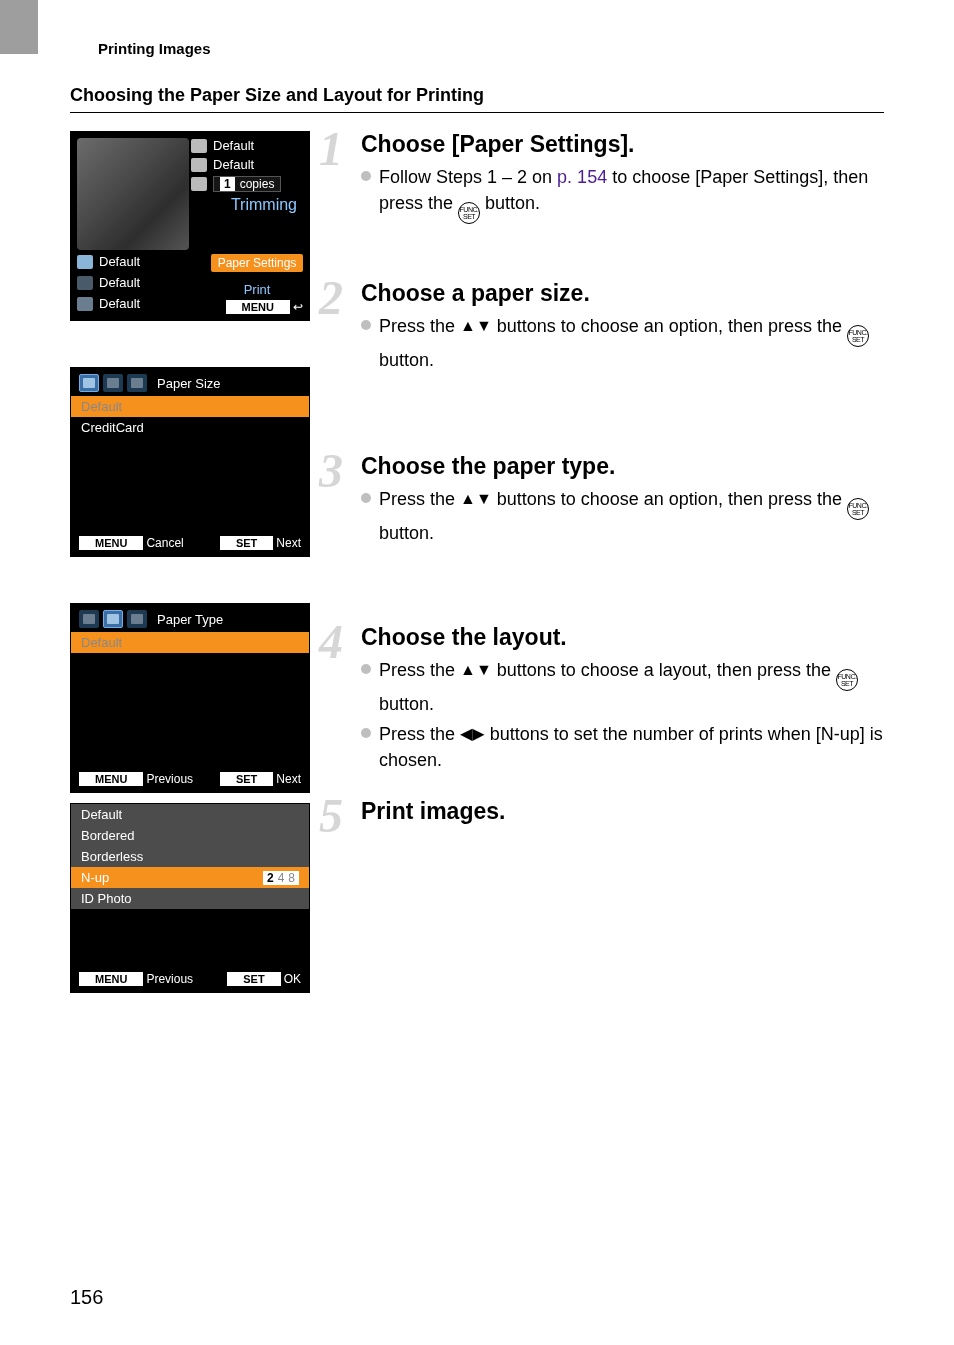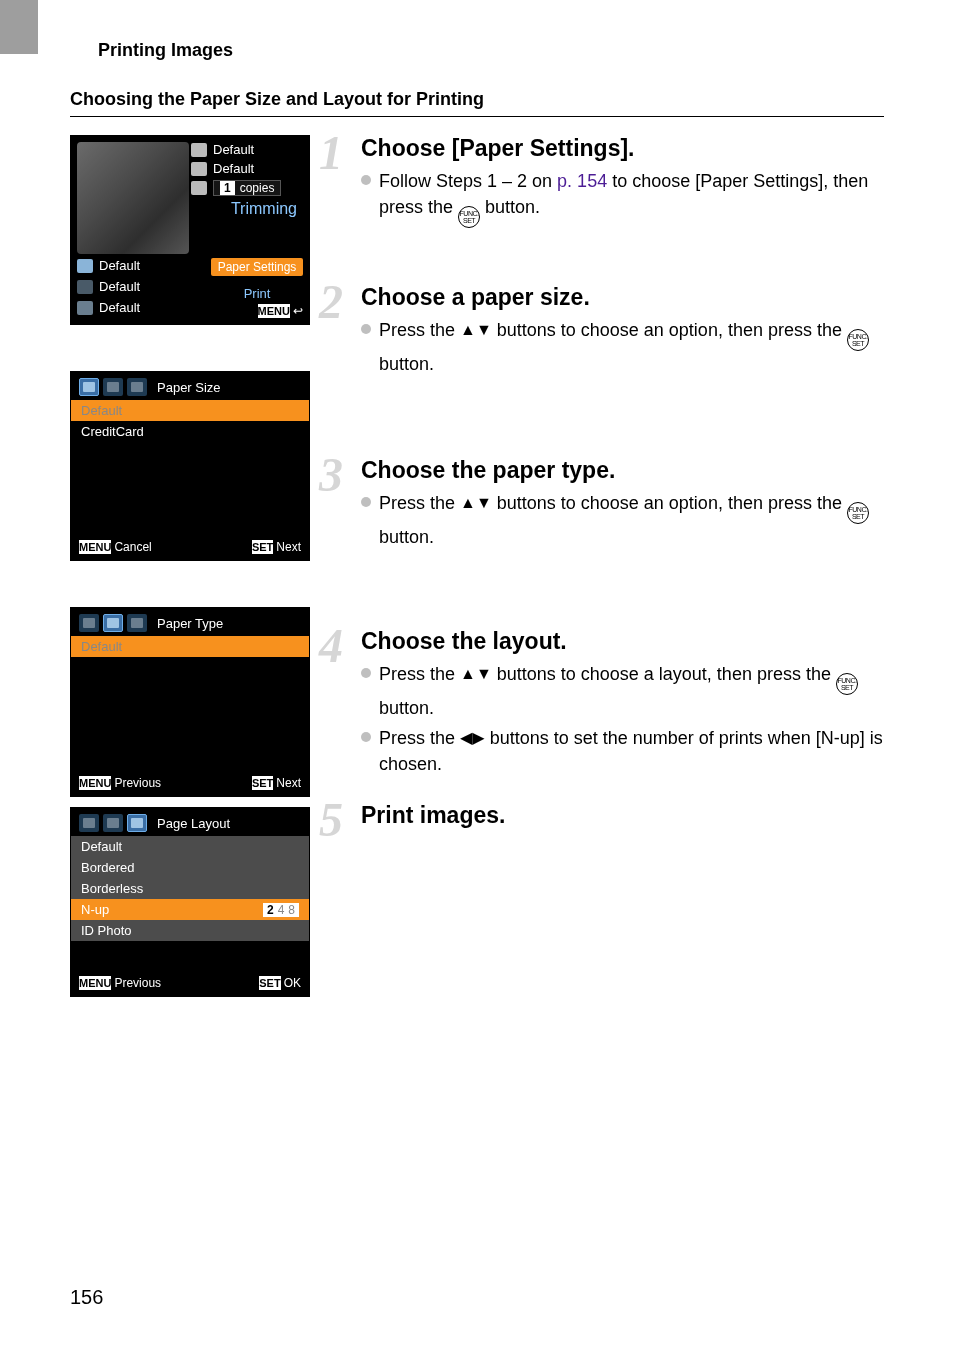--- a/index.html
+++ b/index.html
@@ -1,19 +1,19 @@
 <!DOCTYPE html>
 <html><head>
 <meta charset="utf-8">
 <style>
   * { box-sizing: border-box; margin: 0; padding: 0; }
   html, body { width: 954px; height: 1345px; background: #fff; font-family: Arial, Helvetica, sans-serif; color: #000; }
   .page { position: relative; width: 954px; height: 1345px; padding: 40px 70px 40px 70px; }
   .side-tab { position: absolute; left: 0; top: 0; width: 38px; height: 54px; background: #9e9e9e; }
-  .running-head { font-size: 18px; font-weight: bold; margin-left: 28px; margin-bottom: 28px; }
+  .running-head { font-size: 15px; font-weight: bold; margin-left: 28px; margin-bottom: 28px; }
   .section-title { font-size: 18px; font-weight: bold; margin-bottom: 6px; }
   .section-rule { border: none; border-top: 1px solid #000; margin-bottom: 18px; }
   .content { display: flex; gap: 11px; }
   .screenshots { width: 240px; display: flex; flex-direction: column; gap: 10px; }
   .shot { width: 240px; background: #000; color: #fff; font-size: 13px; position: relative; border: 1px solid #000; }
   
   .shot1 { height: 190px; }
   .shot1 .photo { position: absolute; left: 6px; top: 6px; width: 112px; height: 112px; background: linear-gradient(135deg,#6b6b6b,#4a4a4a 40%,#2e2e2e 70%,#555); border-radius: 4px; }
   .shot1 .rvals { position: absolute; right: 8px; top: 6px; width: 110px; }
   .shot1 .rrow { display: flex; align-items: center; gap: 6px; margin-bottom: 4px; font-size: 13px; }
@@ -21,21 +21,21 @@
   .shot1 .copies { background:#151515; border:1px solid #555; padding: 0 6px; display:inline-flex; align-items:center; gap:5px; font-size:12px;}
   .shot1 .copies .num { background:#fff; color:#000; padding:0 4px; font-weight:bold; }
   .shot1 .trimline { color:#8cc8ff; font-size:16px; text-align:right; padding-right:4px; margin-top:2px;}
   .shot1 .bottom { position:absolute; left:6px; top:122px; right:6px; display:flex; justify-content:space-between; }
   .shot1 .bcol { display:flex; flex-direction:column; gap:6px; }
   .shot1 .brow { display:flex; align-items:center; gap:6px; font-size:13px; }
   .shot1 .bico { width:16px; height:14px; background:#8ab4d8; border-radius:2px; }
   .shot1 .ps-btn { background:#f7911e; color:#fff; font-size:12px; padding:2px 6px; border-radius:2px; width:92px; text-align:center;}
   .shot1 .print-btn { color:#8cc8ff; font-size:13px; text-align:center; width:92px; margin-top:4px;}
   .shot1 .menu-badge { position:absolute; right:6px; bottom:6px; }
-  .badge { background:#fff; color:#000; font-weight:bold; font-size:11px; padding:1px 0; display:inline-block; }
+  .badge { background:#fff; color:#000; font-weight:bold; font-size:11px; padding:1px 16px; display:inline-block; }
   .badge-wrap { display:inline-flex; align-items:center; gap:3px; font-size:12px;}
   
   .shotlist { height: 190px; margin-top: 36px; }
   .tabbar { display:flex; align-items:center; gap:4px; padding:6px 8px 4px 8px; }
   .tab { width:20px; height:18px; background:#1e3a52; border-radius:2px; display:flex; align-items:center; justify-content:center; }
   .tab.sel { background:#3a6ea5; border:1px solid #6faee8;}
   .tab .tabico { width:12px; height:10px; background:#9fc4e4; border-radius:1px;}
   .tab.idle .tabico { background:#6a7e8f; }
   .tabbar .tablabel { margin-left:6px; font-size:13px; color:#fff; }
   .opt { padding:3px 10px; font-size:13px; }
@@ -169,32 +169,20 @@
               <span>Previous</span>
             </span>
           <span class="badge-wrap">
               <span class="badge">SET</span>
               <span>Next</span>
             </span>
         </div>
       </div>
 
       <div class="shot shot4">
-        <div class="tabbar">
-          <div class="tab idle">
-              <div class="tabico"></div>
-            </div>
-          <div class="tab idle">
-              <div class="tabico"></div>
-            </div>
-          <div class="tab sel">
-              <div class="tabico"></div>
-            </div>
-          <div class="tablabel">Page Layout</div>
-        </div>
         <div class="graywrap">
           <div class="opt">Default</div>
           <div class="opt">Bordered</div>
           <div class="opt">Borderless</div>
           <div class="opt sel nup-row" style="background:#f7911e;color:#fff;">
             <span>N-up</span>
             <span style="flex:1"></span>
             <span class="nup-box">
                 <span class="cur">2</span>
                 <span class="oth">4</span>

